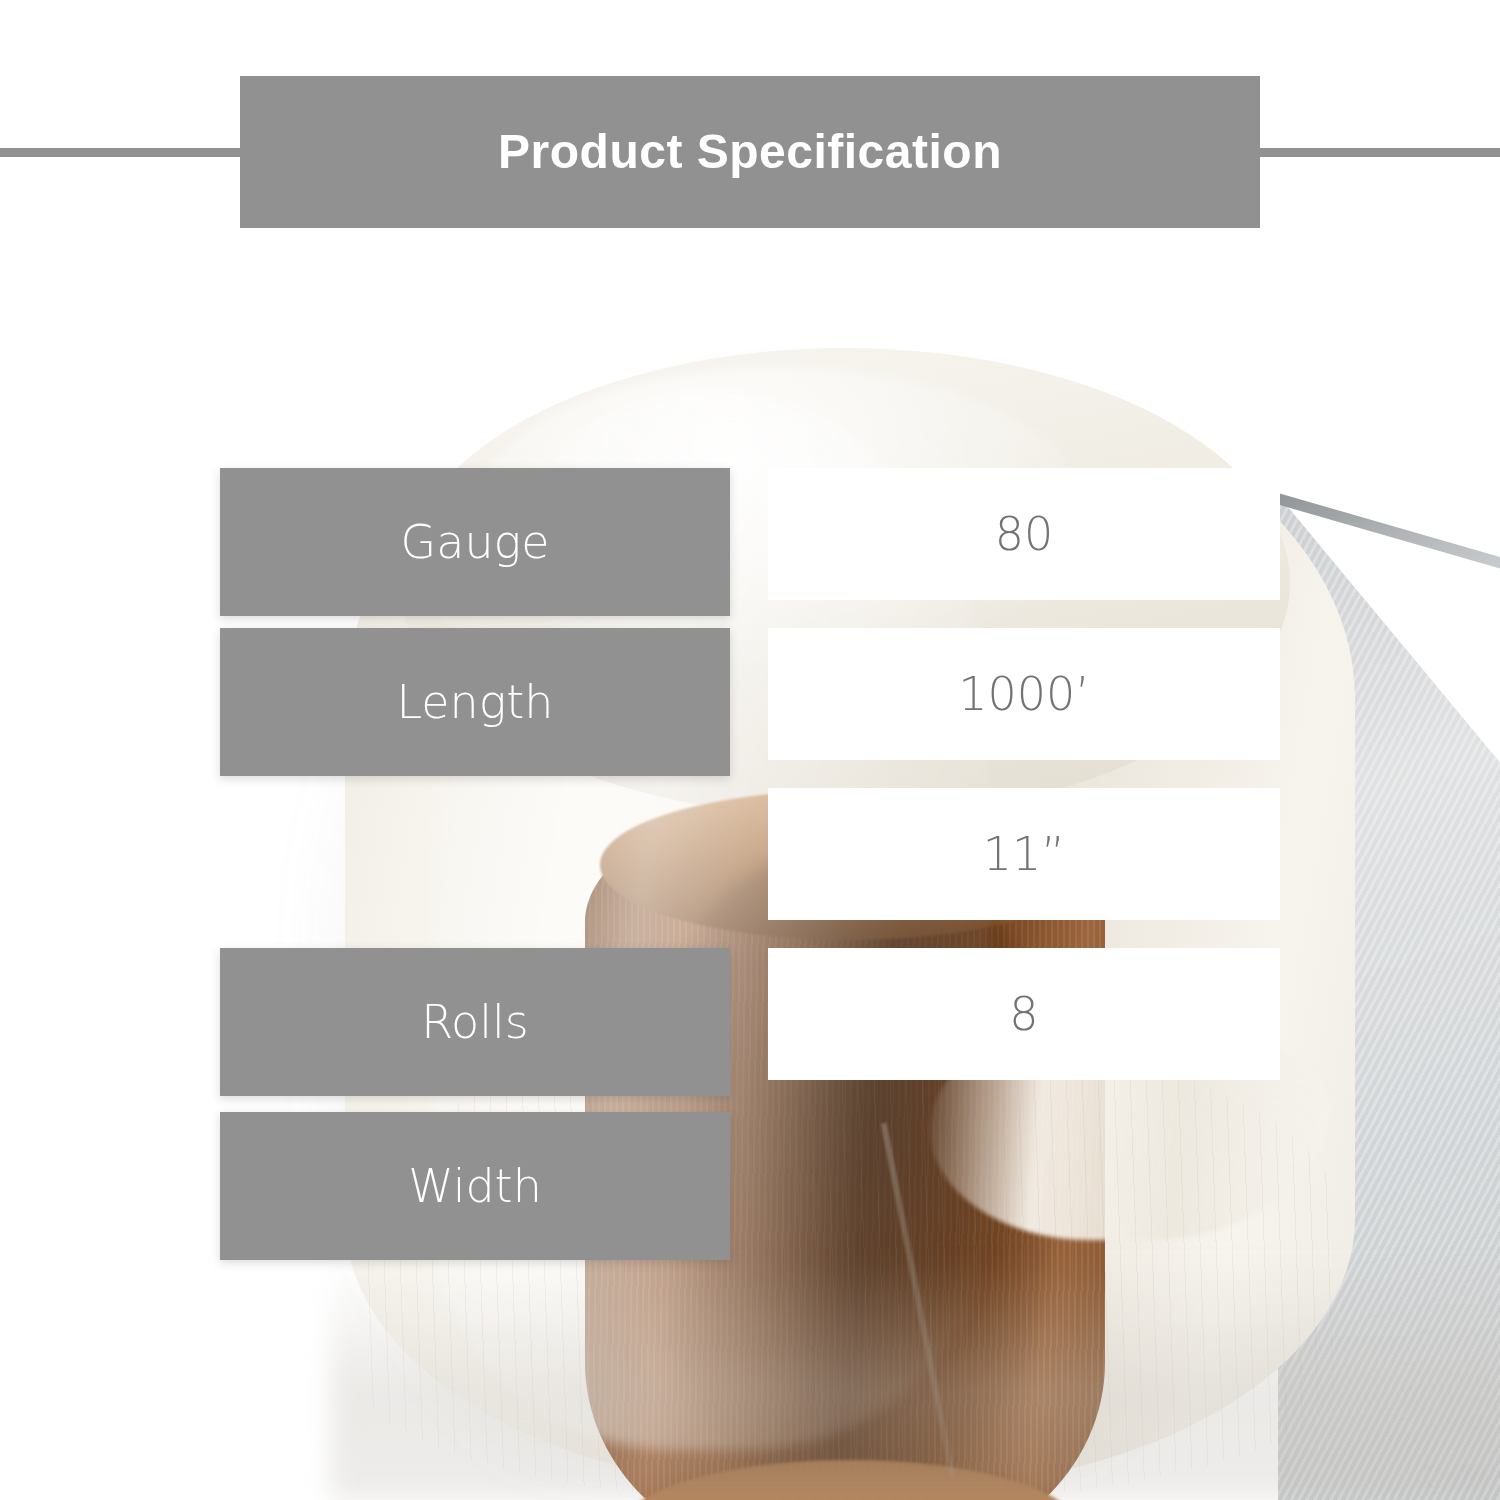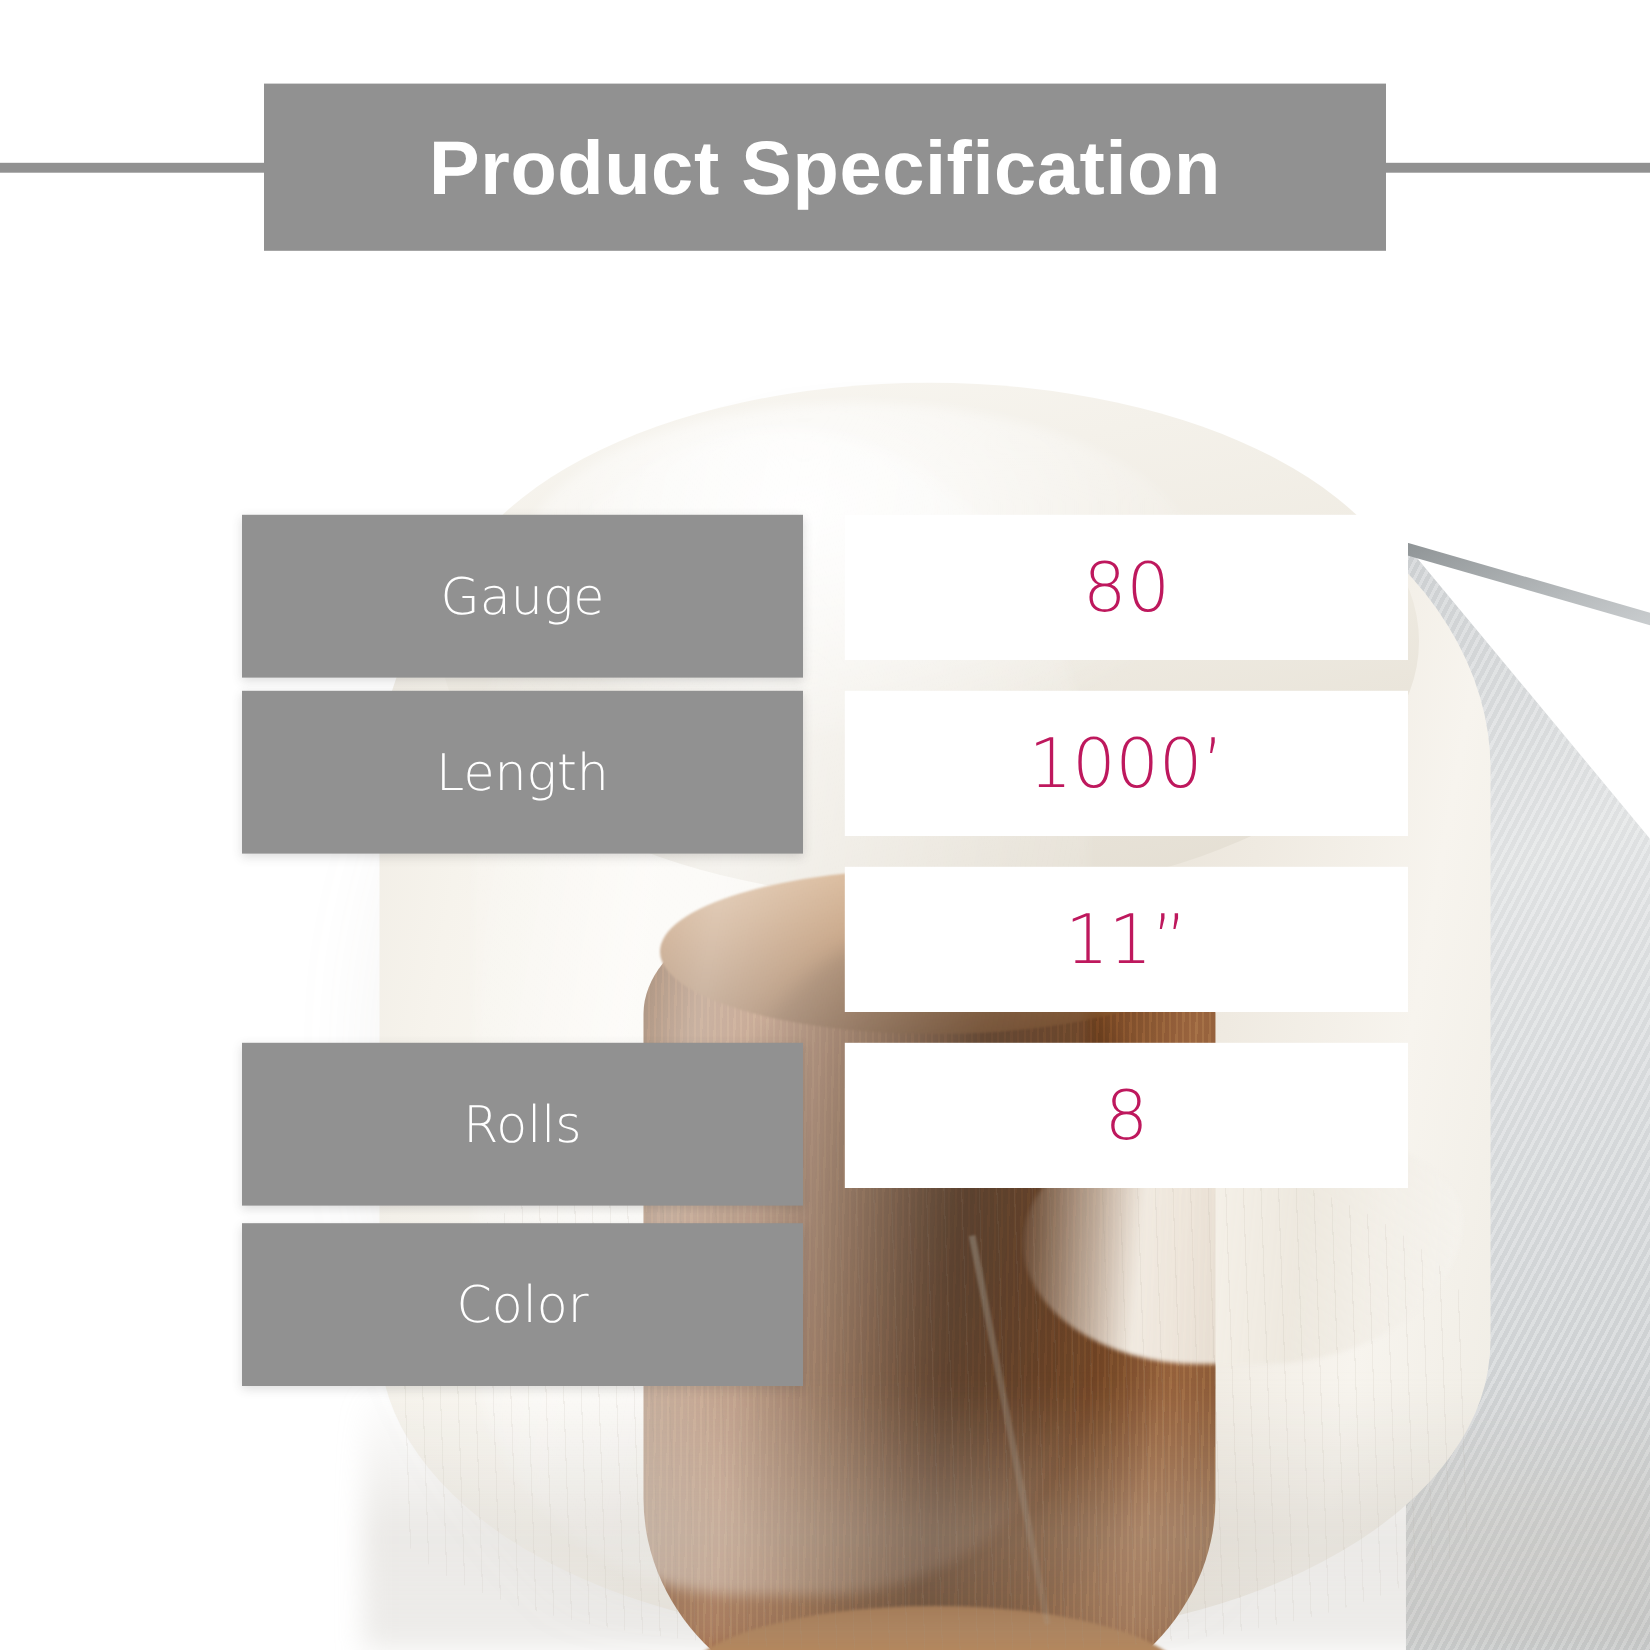--- a/index.html
+++ b/index.html
@@ -133,42 +133,42 @@
 
   
   .header-rule{
     position:absolute;left:0;top:148px;width:1500px;height:9px;background:#919191;
   }
   .title-banner{
     position:absolute;left:240px;top:76px;width:1020px;height:152px;
     background:#919191;display:flex;align-items:center;justify-content:center;
   }
   .title-text{
-    color:#ffffff;font-size:69px;font-weight:700;letter-spacing:.5px;line-height:1;
+    color:#ffffff;font-size:48px;font-weight:700;letter-spacing:.5px;line-height:1;
     font-family:"Liberation Sans", sans-serif;white-space:nowrap;
   }
 
   
   .spec-table{position:absolute;left:0;top:0;width:1500px;height:1500px;}
   .spec-row{position:absolute;left:0;width:1500px;height:132px;}
   .label-cell{
     position:absolute;left:220px;top:0;width:510px;height:148px;
     background:#919191;display:flex;align-items:center;justify-content:center;
     box-shadow:0 3px 9px rgba(60,60,60,.18);
   }
   .label-text{
     color:#ffffff;font-size:46px;font-weight:300;line-height:1;
     font-family:"DejaVu Sans", sans-serif;white-space:nowrap;
   }
   .value-cell{
     position:absolute;left:768px;top:0;width:512px;height:132px;
     background:#ffffff;display:flex;align-items:center;justify-content:center;
   }
   .value-text{
-    color:#be185d;font-size:62px;font-weight:300;line-height:1;
+    color:#737373;font-size:46px;font-weight:300;line-height:1;
     font-family:"DejaVu Sans", sans-serif;white-space:nowrap;
   }
 </style>
 </head>
 <body>
 
 <div class="canvas">
 
   <div class="photo">
     <div class="roll-shadow"></div>
@@ -225,18 +225,18 @@
       <div class="label-cell">
         <span class="label-text">Rolls</span>
       </div>
       <div class="value-cell">
         <span class="value-text">8</span>
       </div>
     </div>
 
     <div class="spec-row" style="top:1112px">
       <div class="label-cell">
-        <span class="label-text">Color</span>
+        <span class="label-text">Width</span>
       </div>
     </div>
 
   </div>
 </div>
 
 </body></html>

